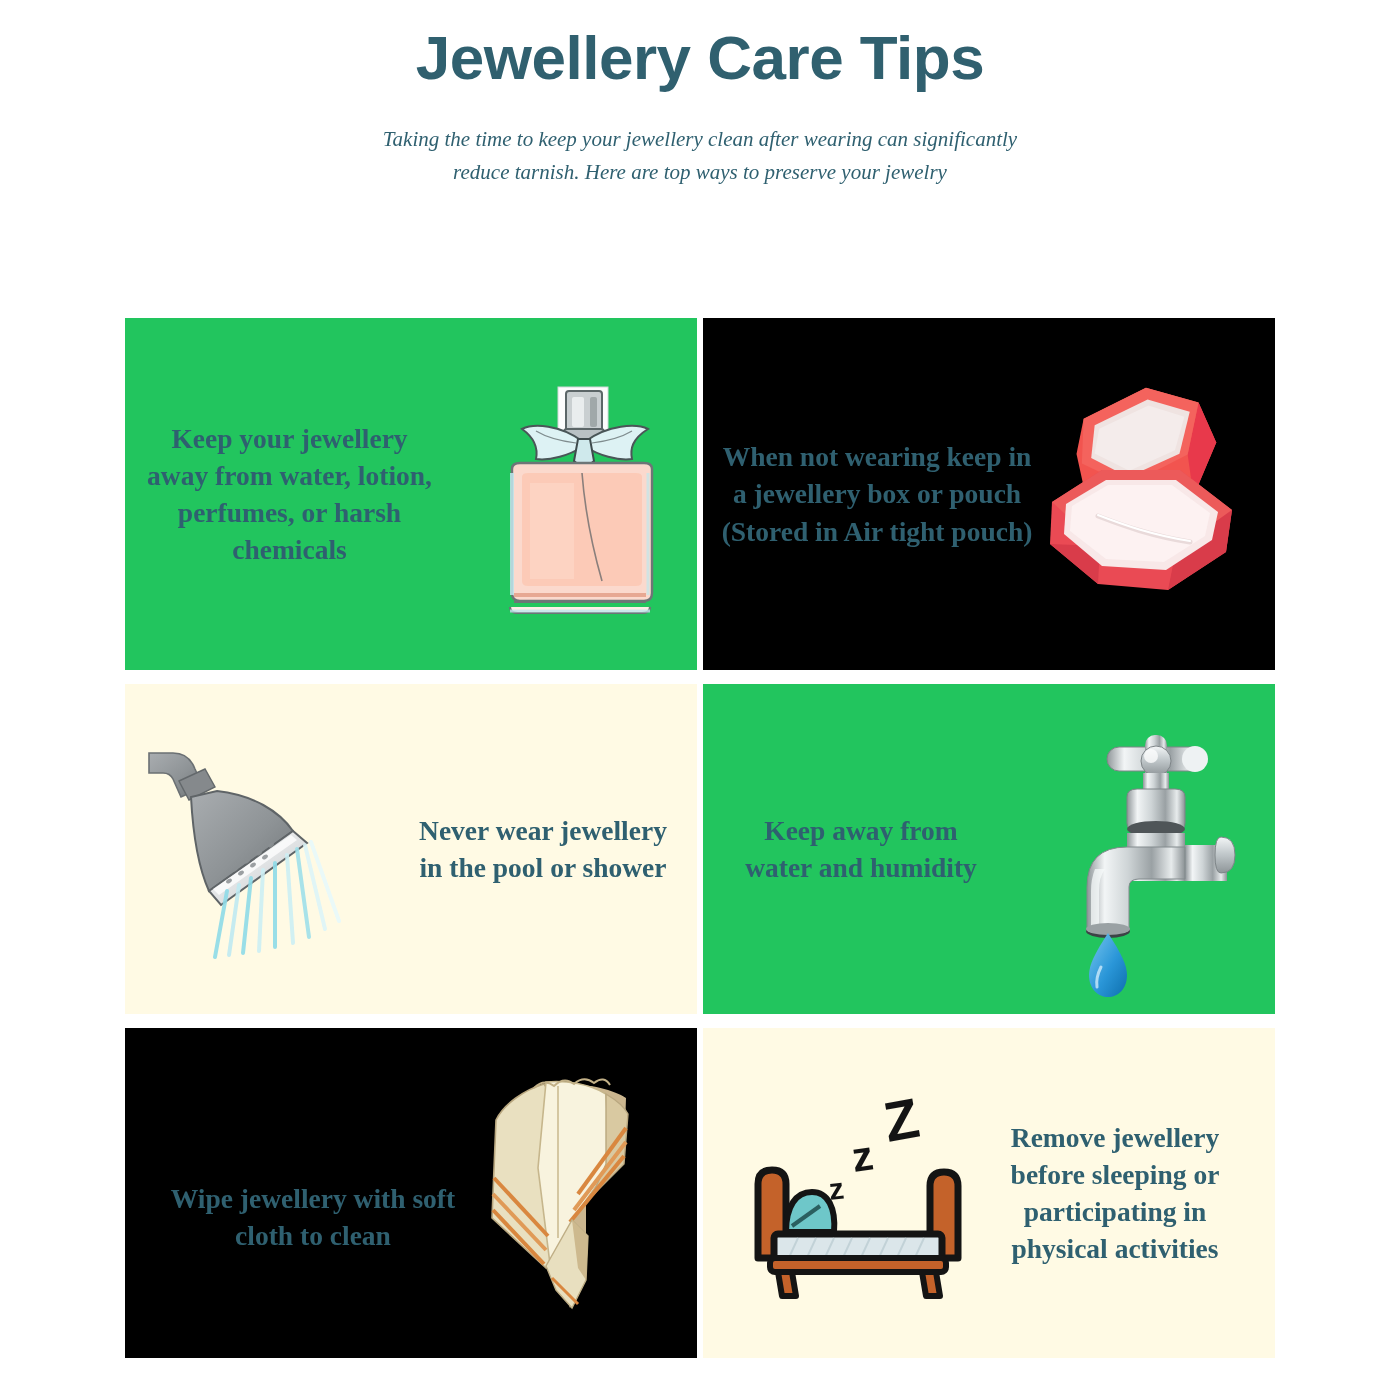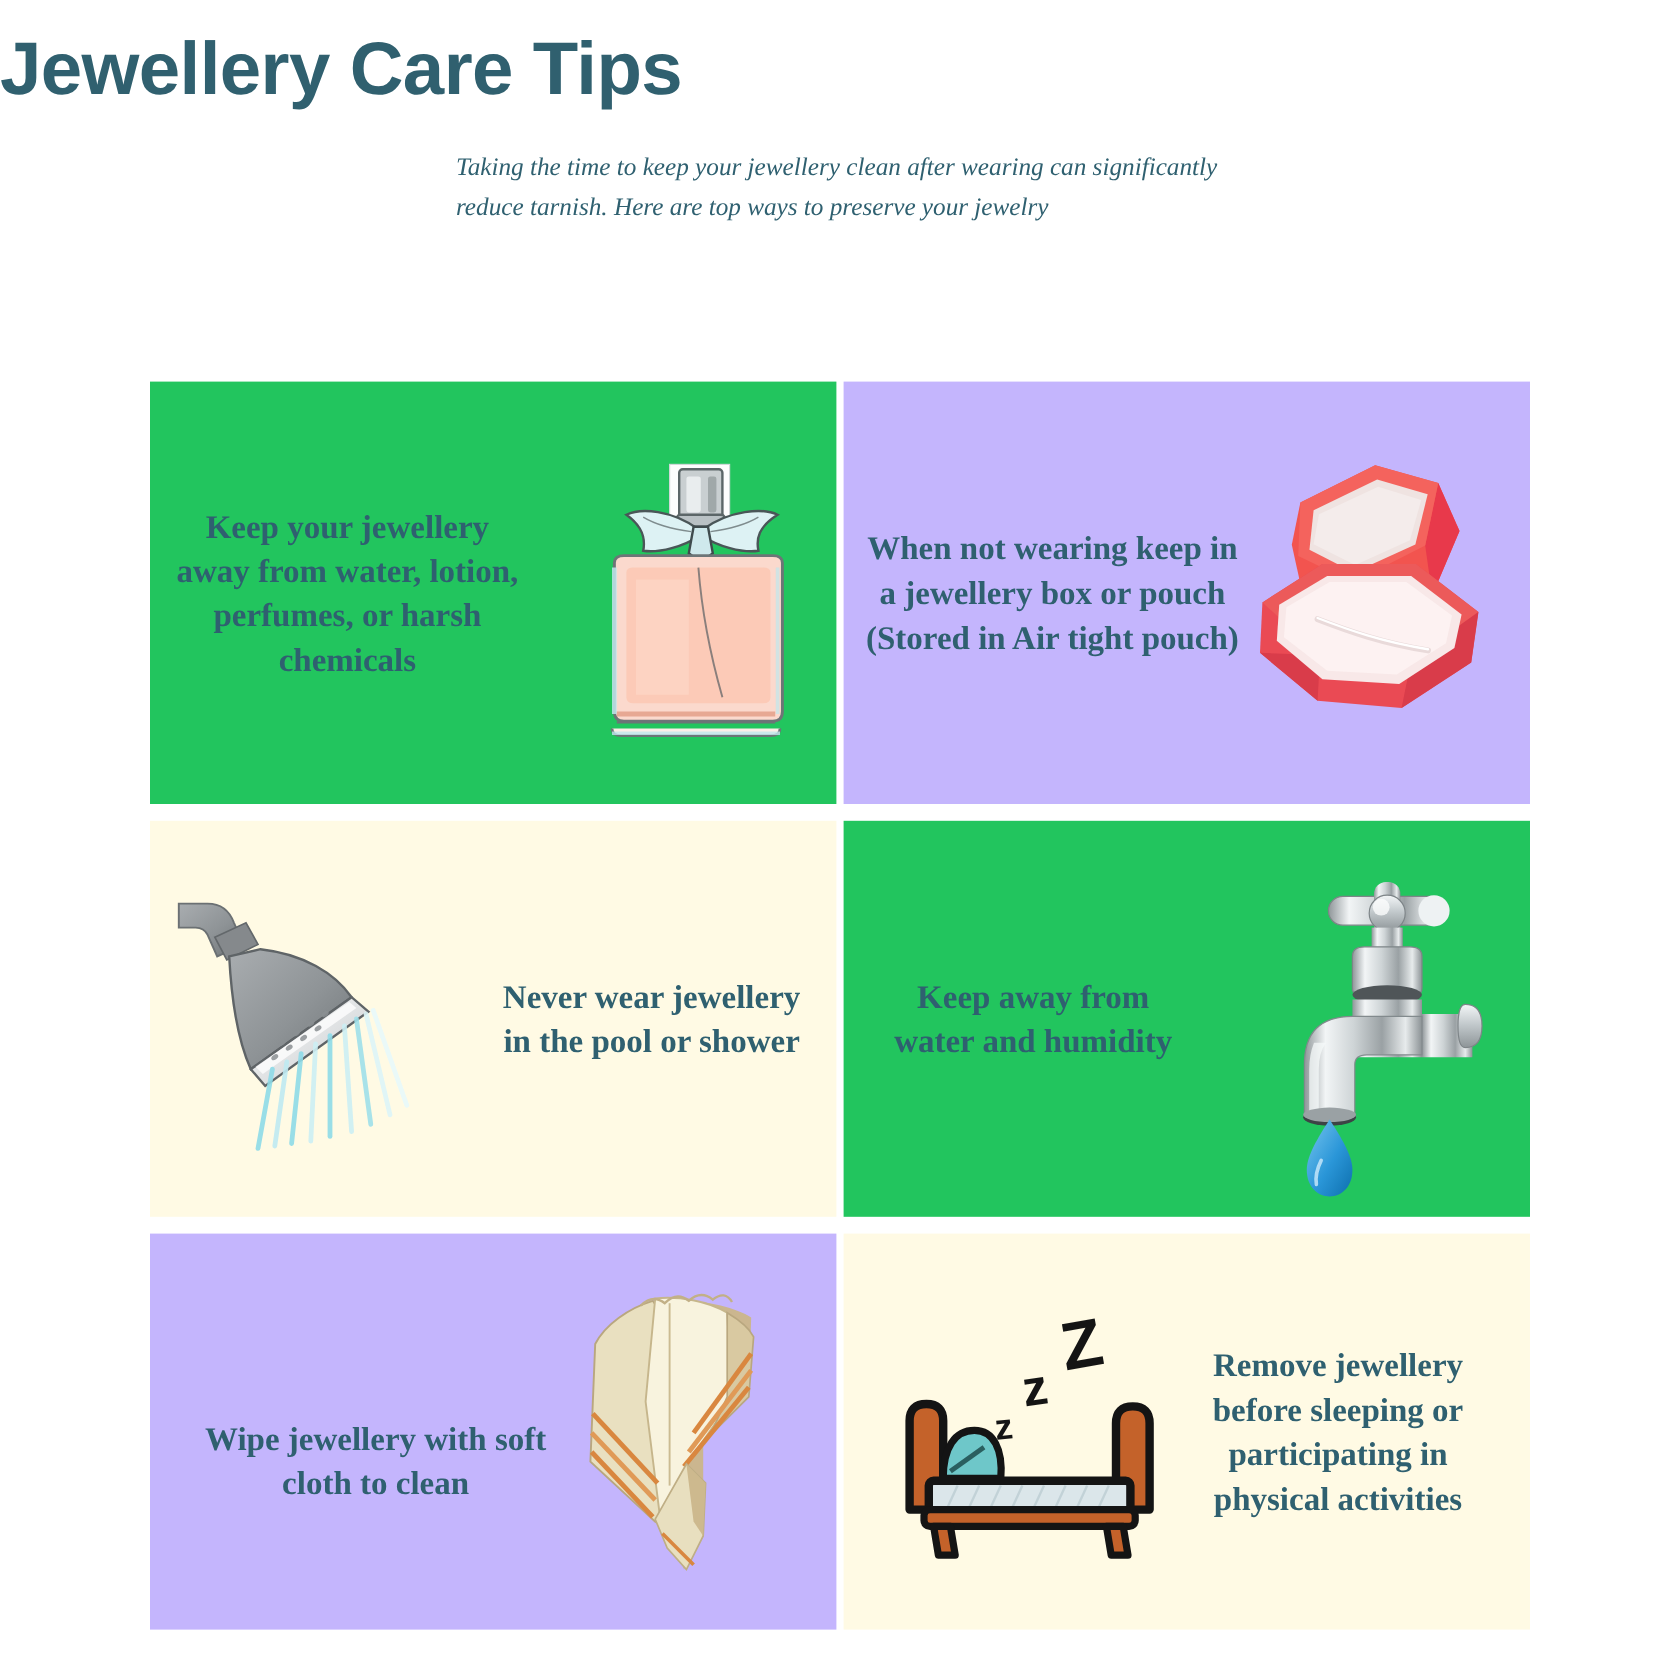--- a/index.html
+++ b/index.html
@@ -15,21 +15,21 @@
   .page {
     position: relative;
     width: 1400px;
     height: 1400px;
     background: #ffffff;
   }
 
   
   .header {
     padding-top: 22px;
-    text-align: left;
+    text-align: center;
   }
 
   .title {
     font-family: "Liberation Sans", sans-serif;
     font-weight: bold;
     font-size: 62px;
     line-height: 1.15;
     color: #30606F;
     letter-spacing: -0.5px;
   }
@@ -58,21 +58,21 @@
     row-gap: 14px;
   }
 
   .card {
     position: relative;
     display: flex;
     align-items: center;
     overflow: hidden;
   }
   .card.pink   { background: #22c55e; gap: 46px; }
-  .card.blue   { background: #c4b5fd; }
+  .card.blue   { background: #000000; }
   .card.yellow { background: #FFFAE4; }
 
   .card-text {
     font-family: "Liberation Serif", serif;
     font-weight: bold;
     color: #2F6070;
     font-size: 27.5px;
     line-height: 1.35;
     text-align: center;
     z-index: 3;

